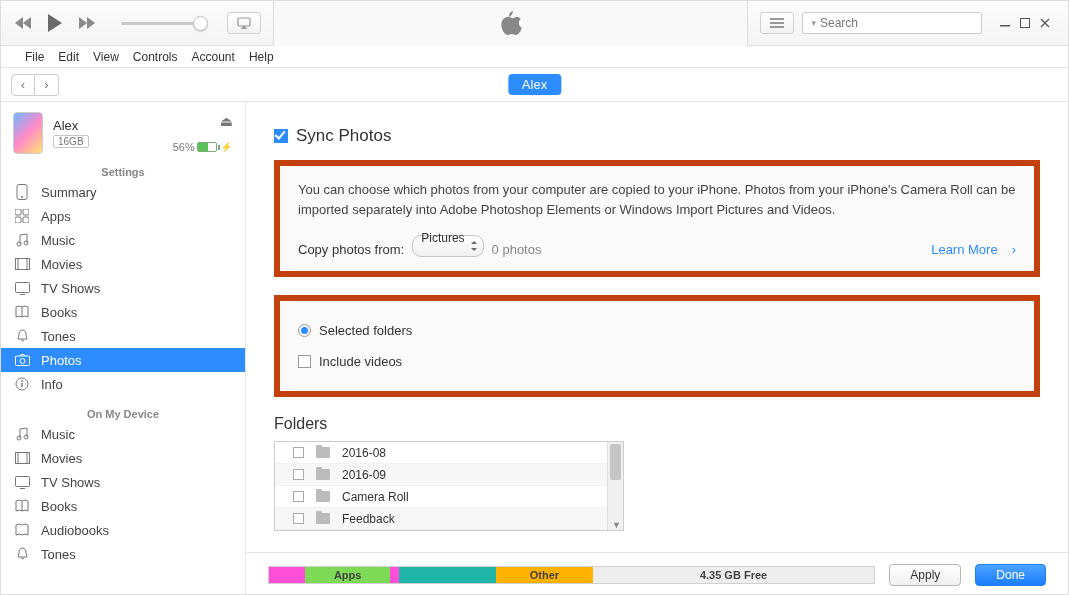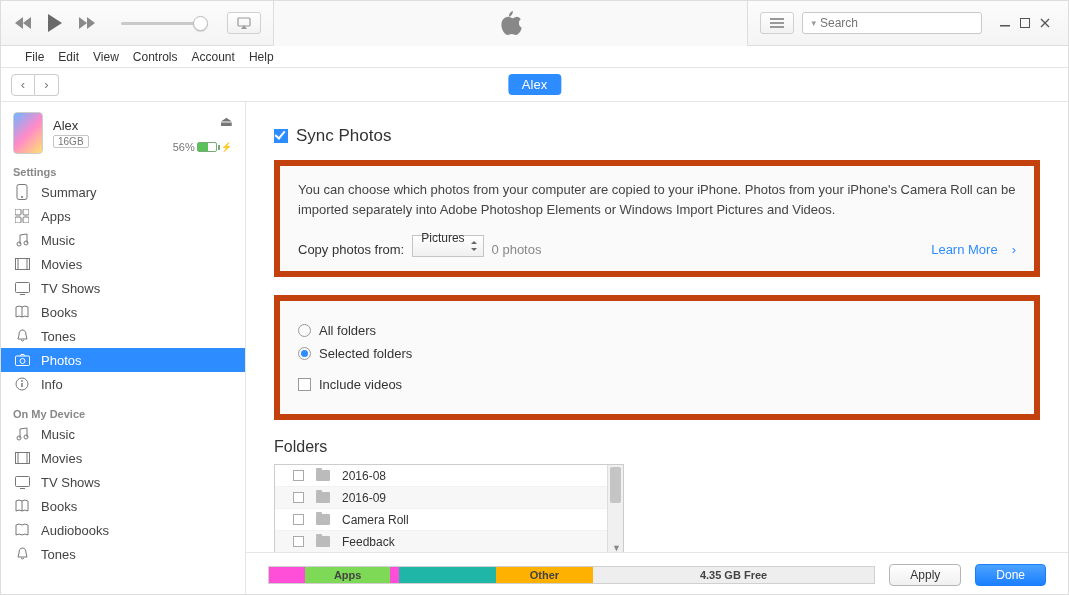--- a/index.html
+++ b/index.html
@@ -45,38 +45,38 @@
   .device-info { margin-left:10px; flex:1; }
   .device-name { font-size:13px; color:#333; display:block;}
   .device-cap { display:inline-block; border:1px solid #c5c5c5; padding:0 4px; font-size:10px; color:#777; border-radius:2px; margin-top:2px;}
   .device-right { text-align:right; font-size:11px; color:#777;}
   .eject { font-size:14px; color:#777;}
   .battery { display:inline-flex; align-items:center; margin-top:12px;}
   .batt-body { width:20px; height:10px; border:1px solid #7a7; border-radius:2px; position:relative; margin-left:2px;}
   .batt-fill { position:absolute; left:0; top:0; bottom:0; width:56%; background:#5bc25b;}
   .batt-tip { width:2px; height:5px; background:#7a7; margin-left:1px;}
   
-  .side-heading { font-size:11px; color:#888; padding:4px 12px 2px 12px; font-weight:600;}
+  .side-heading { font-size:11px; color:#888; padding:4px 12px 2px 12px; font-weight:600;text-align:center;}
   .side-item { display:flex; align-items:center; height:24px; padding:0 12px; gap:10px; color:#444; font-size:13px; }
   .side-item .ic { width:18px; display:flex; align-items:center; justify-content:center; color:#777;}
   .side-item.selected { background:#2d8cff; color:#fff; }
   .side-item.selected .ic { color:#fff; }
   
   
   .content-inner { padding:24px 28px 0 28px; flex:1; overflow:auto; }
   .sync-row { display:flex; align-items:center; margin-bottom:14px; }
   .sync-check { width:14px; height:14px; background:#2d8cff; position:relative; margin-right:8px;}
   .sync-check::after { content:''; position:absolute; left:3px; top:0px; width:4px; height:8px; border:solid #fff; border-width:0 2px 2px 0; transform:rotate(40deg);}
   .sync-title { font-size:17px; color:#333; }
   
   .panel { border:6px solid #c2410c; background:#fafafa; padding:14px 18px; margin-bottom:18px; }
   .panel-text { font-size:13px; color:#444; line-height:1.5; margin-bottom:16px;}
   .copy-row { display:flex; align-items:flex-end; gap:8px; }
   .copy-label { font-size:13px; color:#333; }
-  .select-box { height:22px; border:1px solid #c5c5c5; border-radius:0; background:linear-gradient(#fff,#f0f0f0); padding:0 18px 16px 8px; font-size:12px; display:flex; align-items:center; position:relative;}
+  .select-box { height:22px; border:1px solid #c5c5c5; border-radius:9px; background:linear-gradient(#fff,#f0f0f0); padding:0 18px 16px 8px; font-size:12px; display:flex; align-items:center; position:relative;}
   .select-box::after { content:''; position:absolute; right:6px; top:5px; width:0; height:0; border-left:3px solid transparent; border-right:3px solid transparent; border-bottom:3px solid #666;}
   .select-box::before { content:''; position:absolute; right:6px; bottom:5px; width:0; height:0; border-left:3px solid transparent; border-right:3px solid transparent; border-top:3px solid #666;}
   .photo-count { color:#888; font-size:13px;}
   .learn-more { margin-left:auto; color:#2d8cff; font-size:13px; display:flex; align-items:center; gap:14px;}
   
   .radio-row, .check-row { display:flex; align-items:center; gap:8px; margin:8px 0; font-size:13px; }
   .radio { width:13px; height:13px; border:1px solid #999; border-radius:50%; display:flex; align-items:center; justify-content:center;}
   .radio.checked::after { content:''; width:7px; height:7px; border-radius:50%; background:#2d8cff;}
   .checkbox { width:13px; height:13px; border:1px solid #999; background:#fff;}
   
@@ -379,24 +379,20 @@
           <span class="photo-count">0 photos</span>
           <a class="learn-more">
               <span>Learn More</span> 
               <span>›</span>
             </a>
         </div>
       </div>
 
       <div class="panel">
         <div class="radio-row">
-          <div class="radio"></div>
-          <span>All folders</span>
-        </div>
-        <div class="radio-row">
           <div class="radio checked"></div>
           <span>Selected folders</span>
         </div>
         <div class="check-row" style="margin-top:16px;text-align:center;">
           <div class="checkbox"></div>
           <span>Include videos</span>
         </div>
       </div>
 
       <div class="folders-title">Folders</div>

